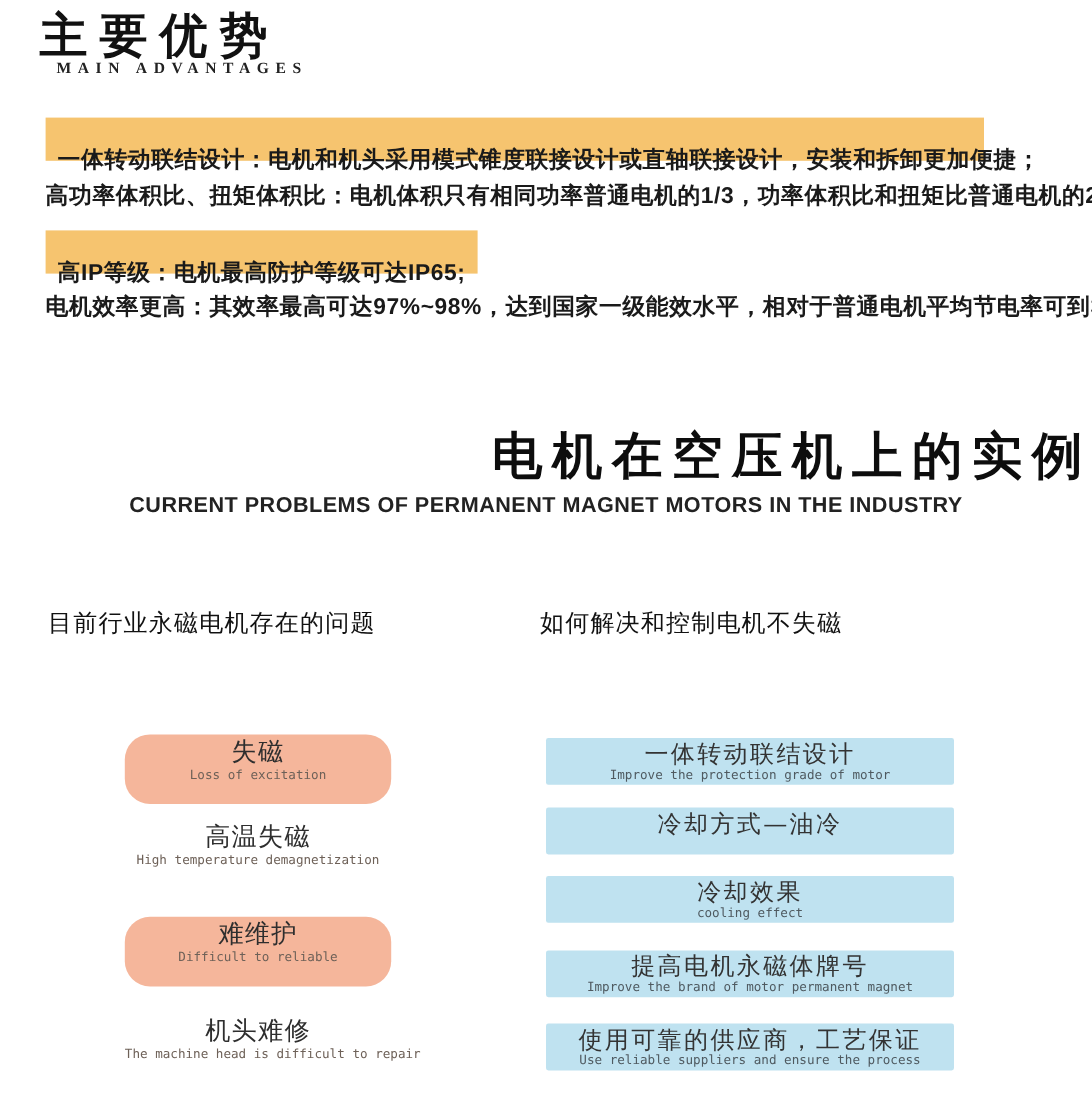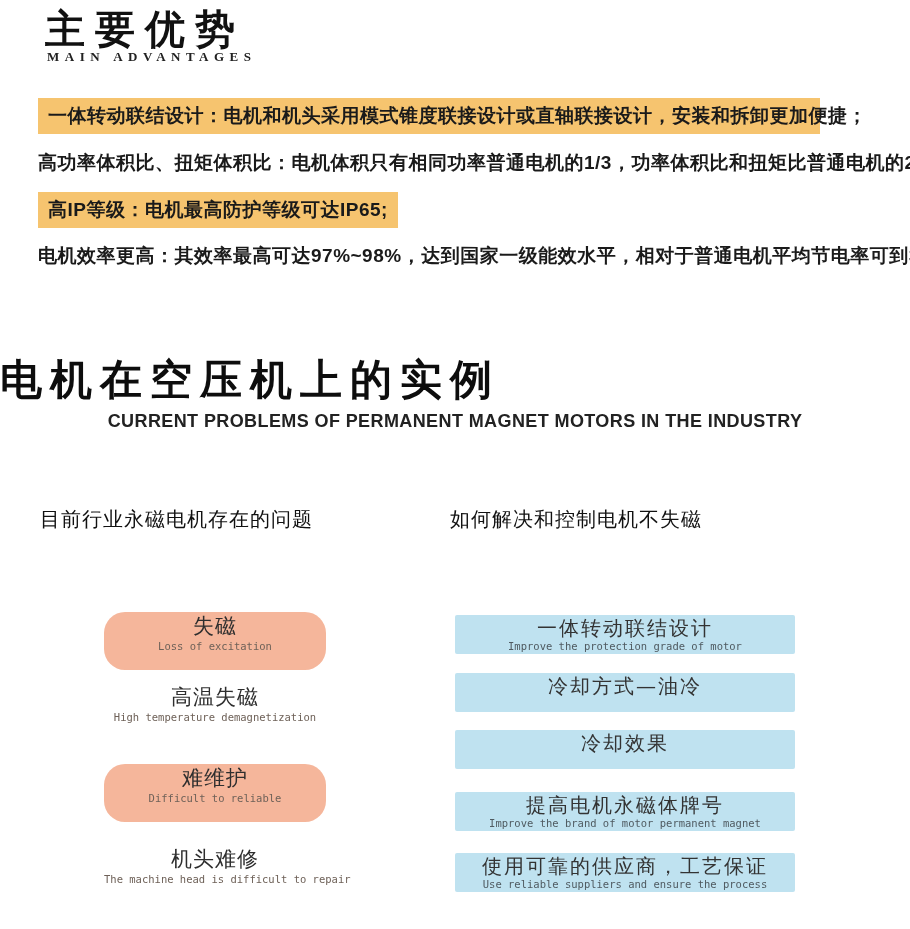--- a/index.html
+++ b/index.html
@@ -11,21 +11,21 @@
     width: 910px;
     height: 929px;
     background: #ffffff;
     overflow: hidden;
     margin: 0 auto;
   }
 
   
   .title-zh {
     position: absolute;
-    left: 45px; top: 2px;
+    left: 33px; top: 2px;
     font-size: 40px;
     font-weight: bold;
     letter-spacing: 10px;
     color: #111;
     font-family: Liberation Sans, sans-serif;
   }
   .title-en {
     position: absolute;
     left: 47px; top: 49px;
     font-size: 13px;
@@ -42,33 +42,33 @@
     font-size: 19px;
     font-weight: 600;
     letter-spacing: 0.5px;
     color: #1a1a1a;
     white-space: nowrap;
   }
   .adv-row.highlight {
     background: #F6C46F;
     height: 36px;
     line-height: 36px;
-    padding: 0 10px;
+    padding: 18px 10px;
   }
   .adv-1 { top: 98px; width: 782px; }
   .adv-2 { top: 150px; }
   .adv-3 { top: 192px; display: inline-block; }
   .adv-4 { top: 243px; }
 
   
   .section-title-zh {
     position: absolute;
     left: 0; top: 352px;
     width: 100%;
-    text-align: left;
+    text-align: right;
     font-size: 42px;
     font-weight: bold;
     letter-spacing: 8px;
     color: #0d0d0d;
   }
   .section-title-en {
     position: absolute;
     left: 0; top: 411px;
     width: 100%;
     text-align: center;
@@ -192,20 +192,21 @@
 
   <div class="solution-item s-1">
     <div class="solution-zh">一体转动联结设计</div>
     <div class="solution-en">Improve the protection grade of motor</div>
   </div>
   <div class="solution-item s-2">
     <div class="solution-zh">冷却方式—油冷</div>
   </div>
   <div class="solution-item s-3">
     <div class="solution-zh">冷却效果</div>
+    <div class="solution-en">cooling effect</div>
   </div>
   <div class="solution-item s-4">
     <div class="solution-zh">提高电机永磁体牌号</div>
     <div class="solution-en">Improve the brand of motor permanent magnet</div>
   </div>
   <div class="solution-item s-5">
     <div class="solution-zh">使用可靠的供应商，工艺保证</div>
     <div class="solution-en">Use reliable suppliers and ensure the process</div>
   </div>
 

